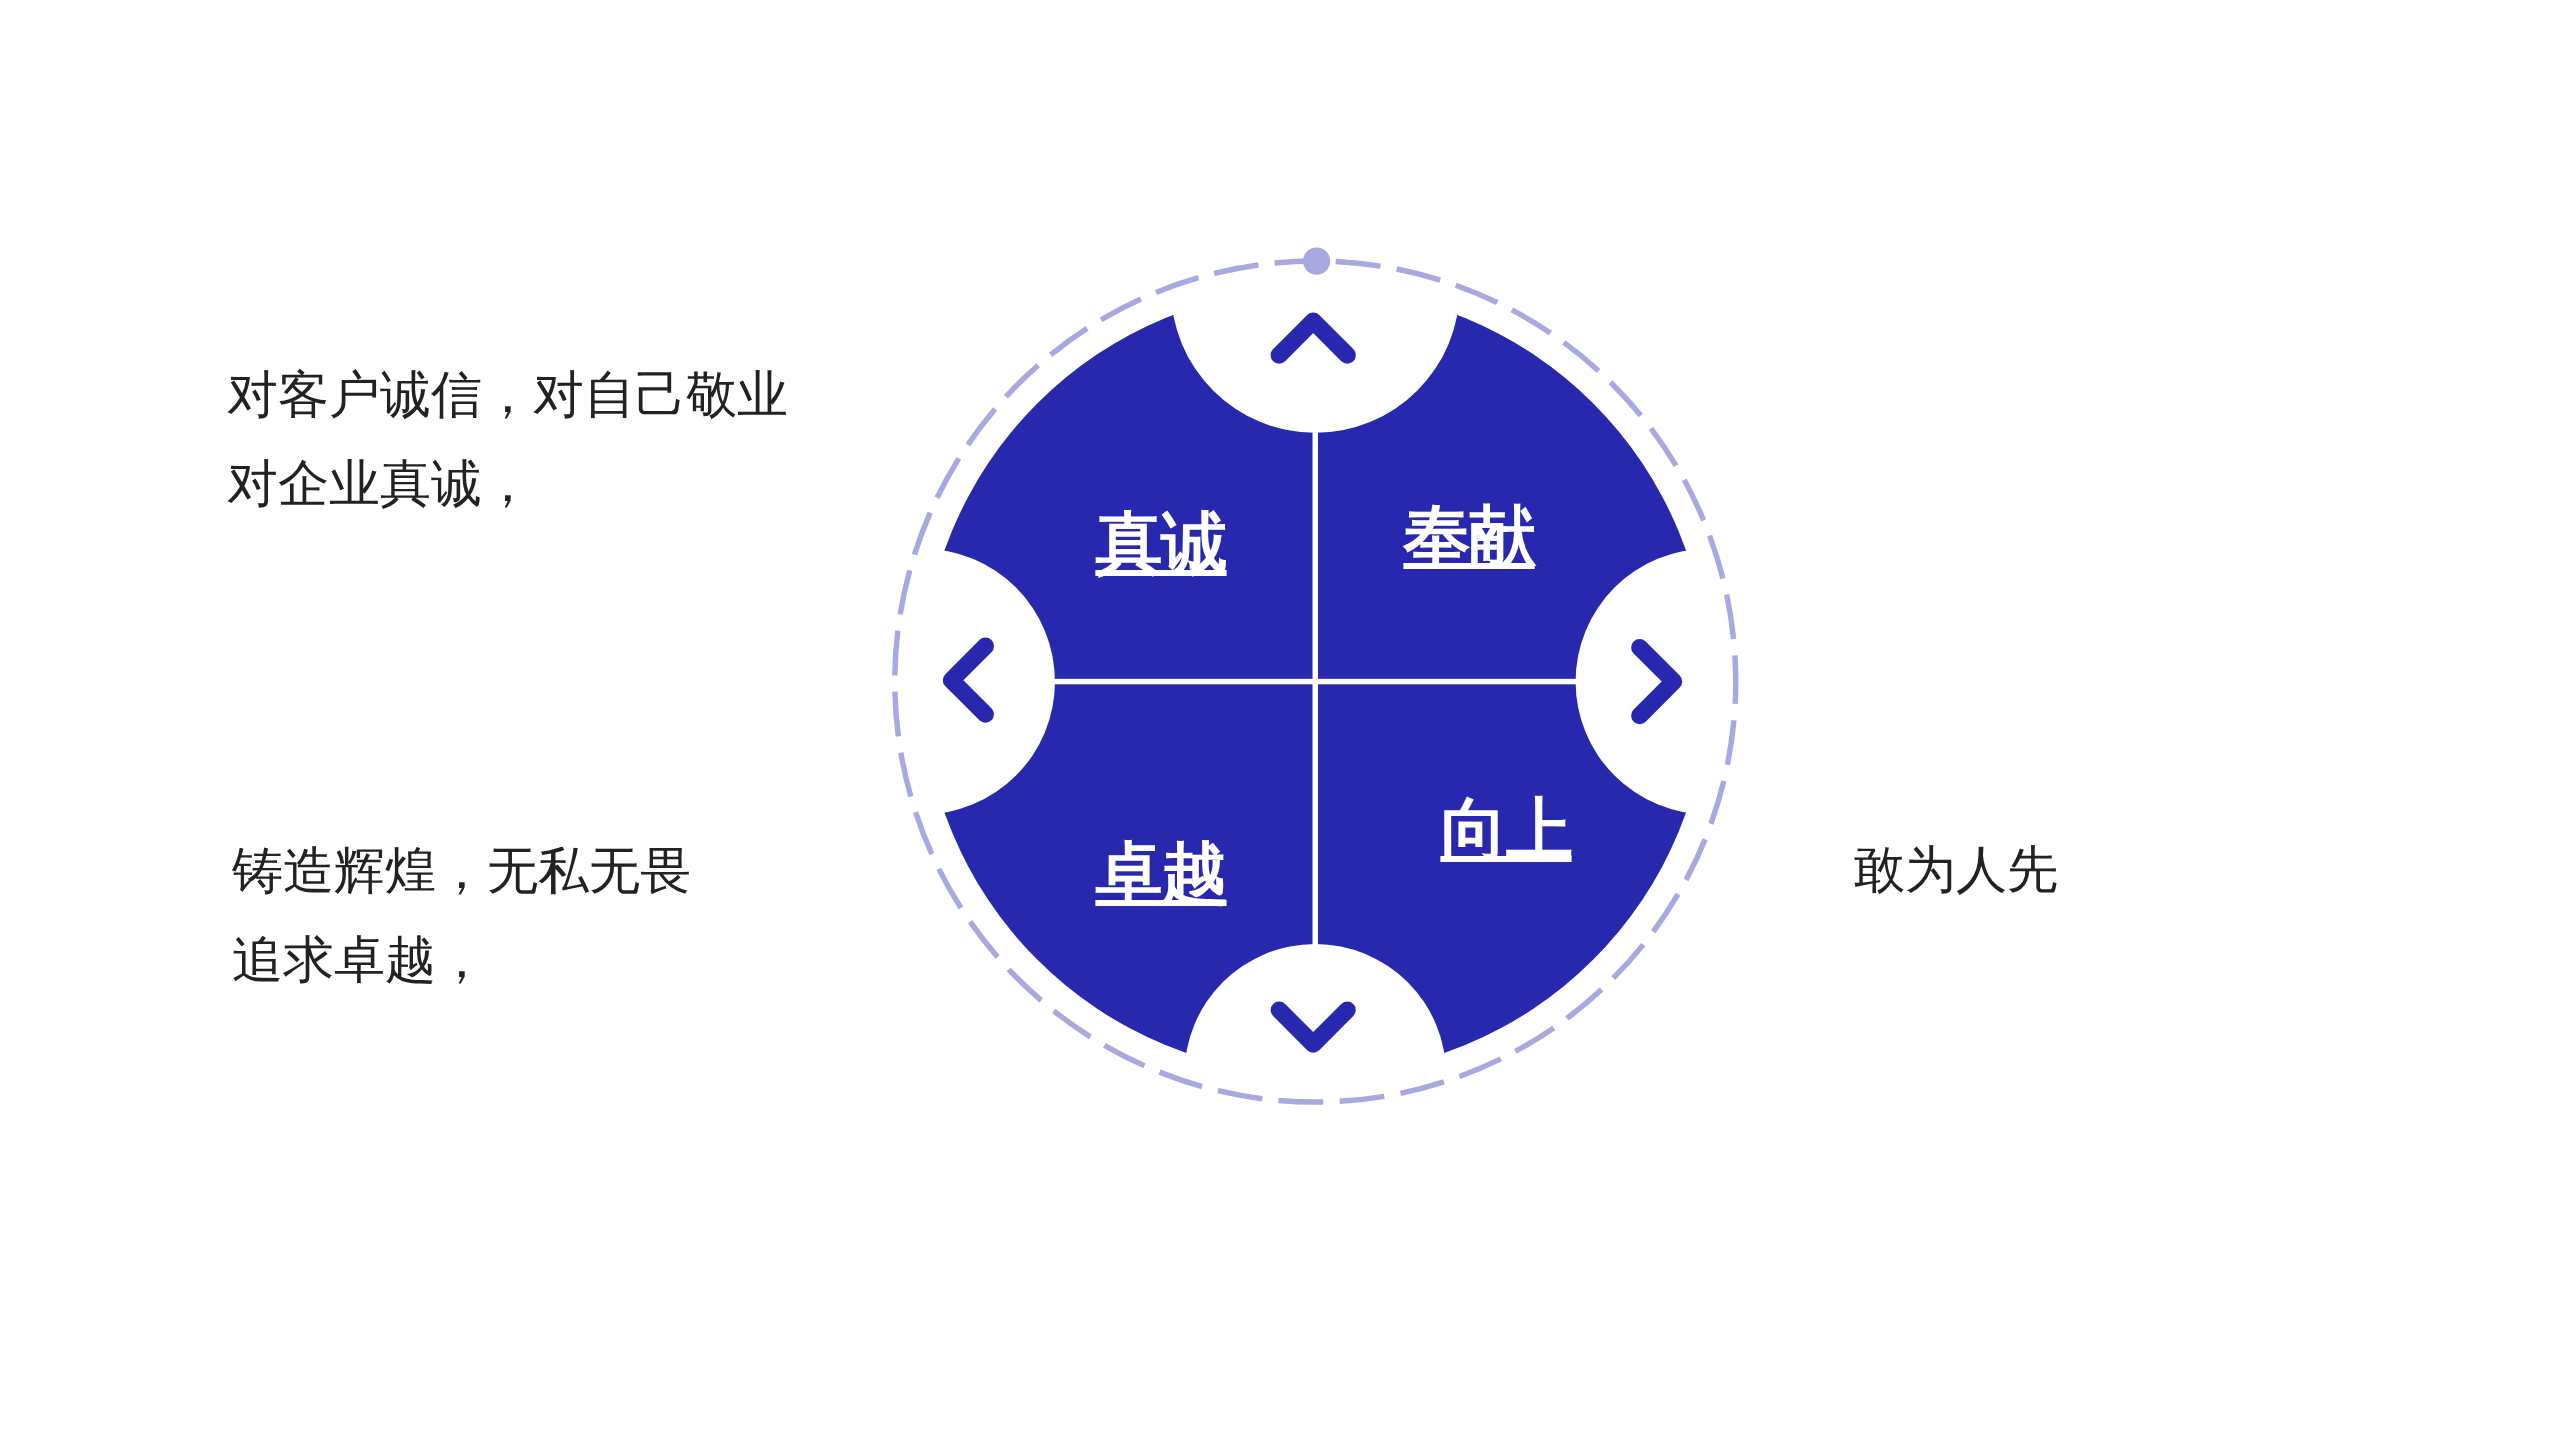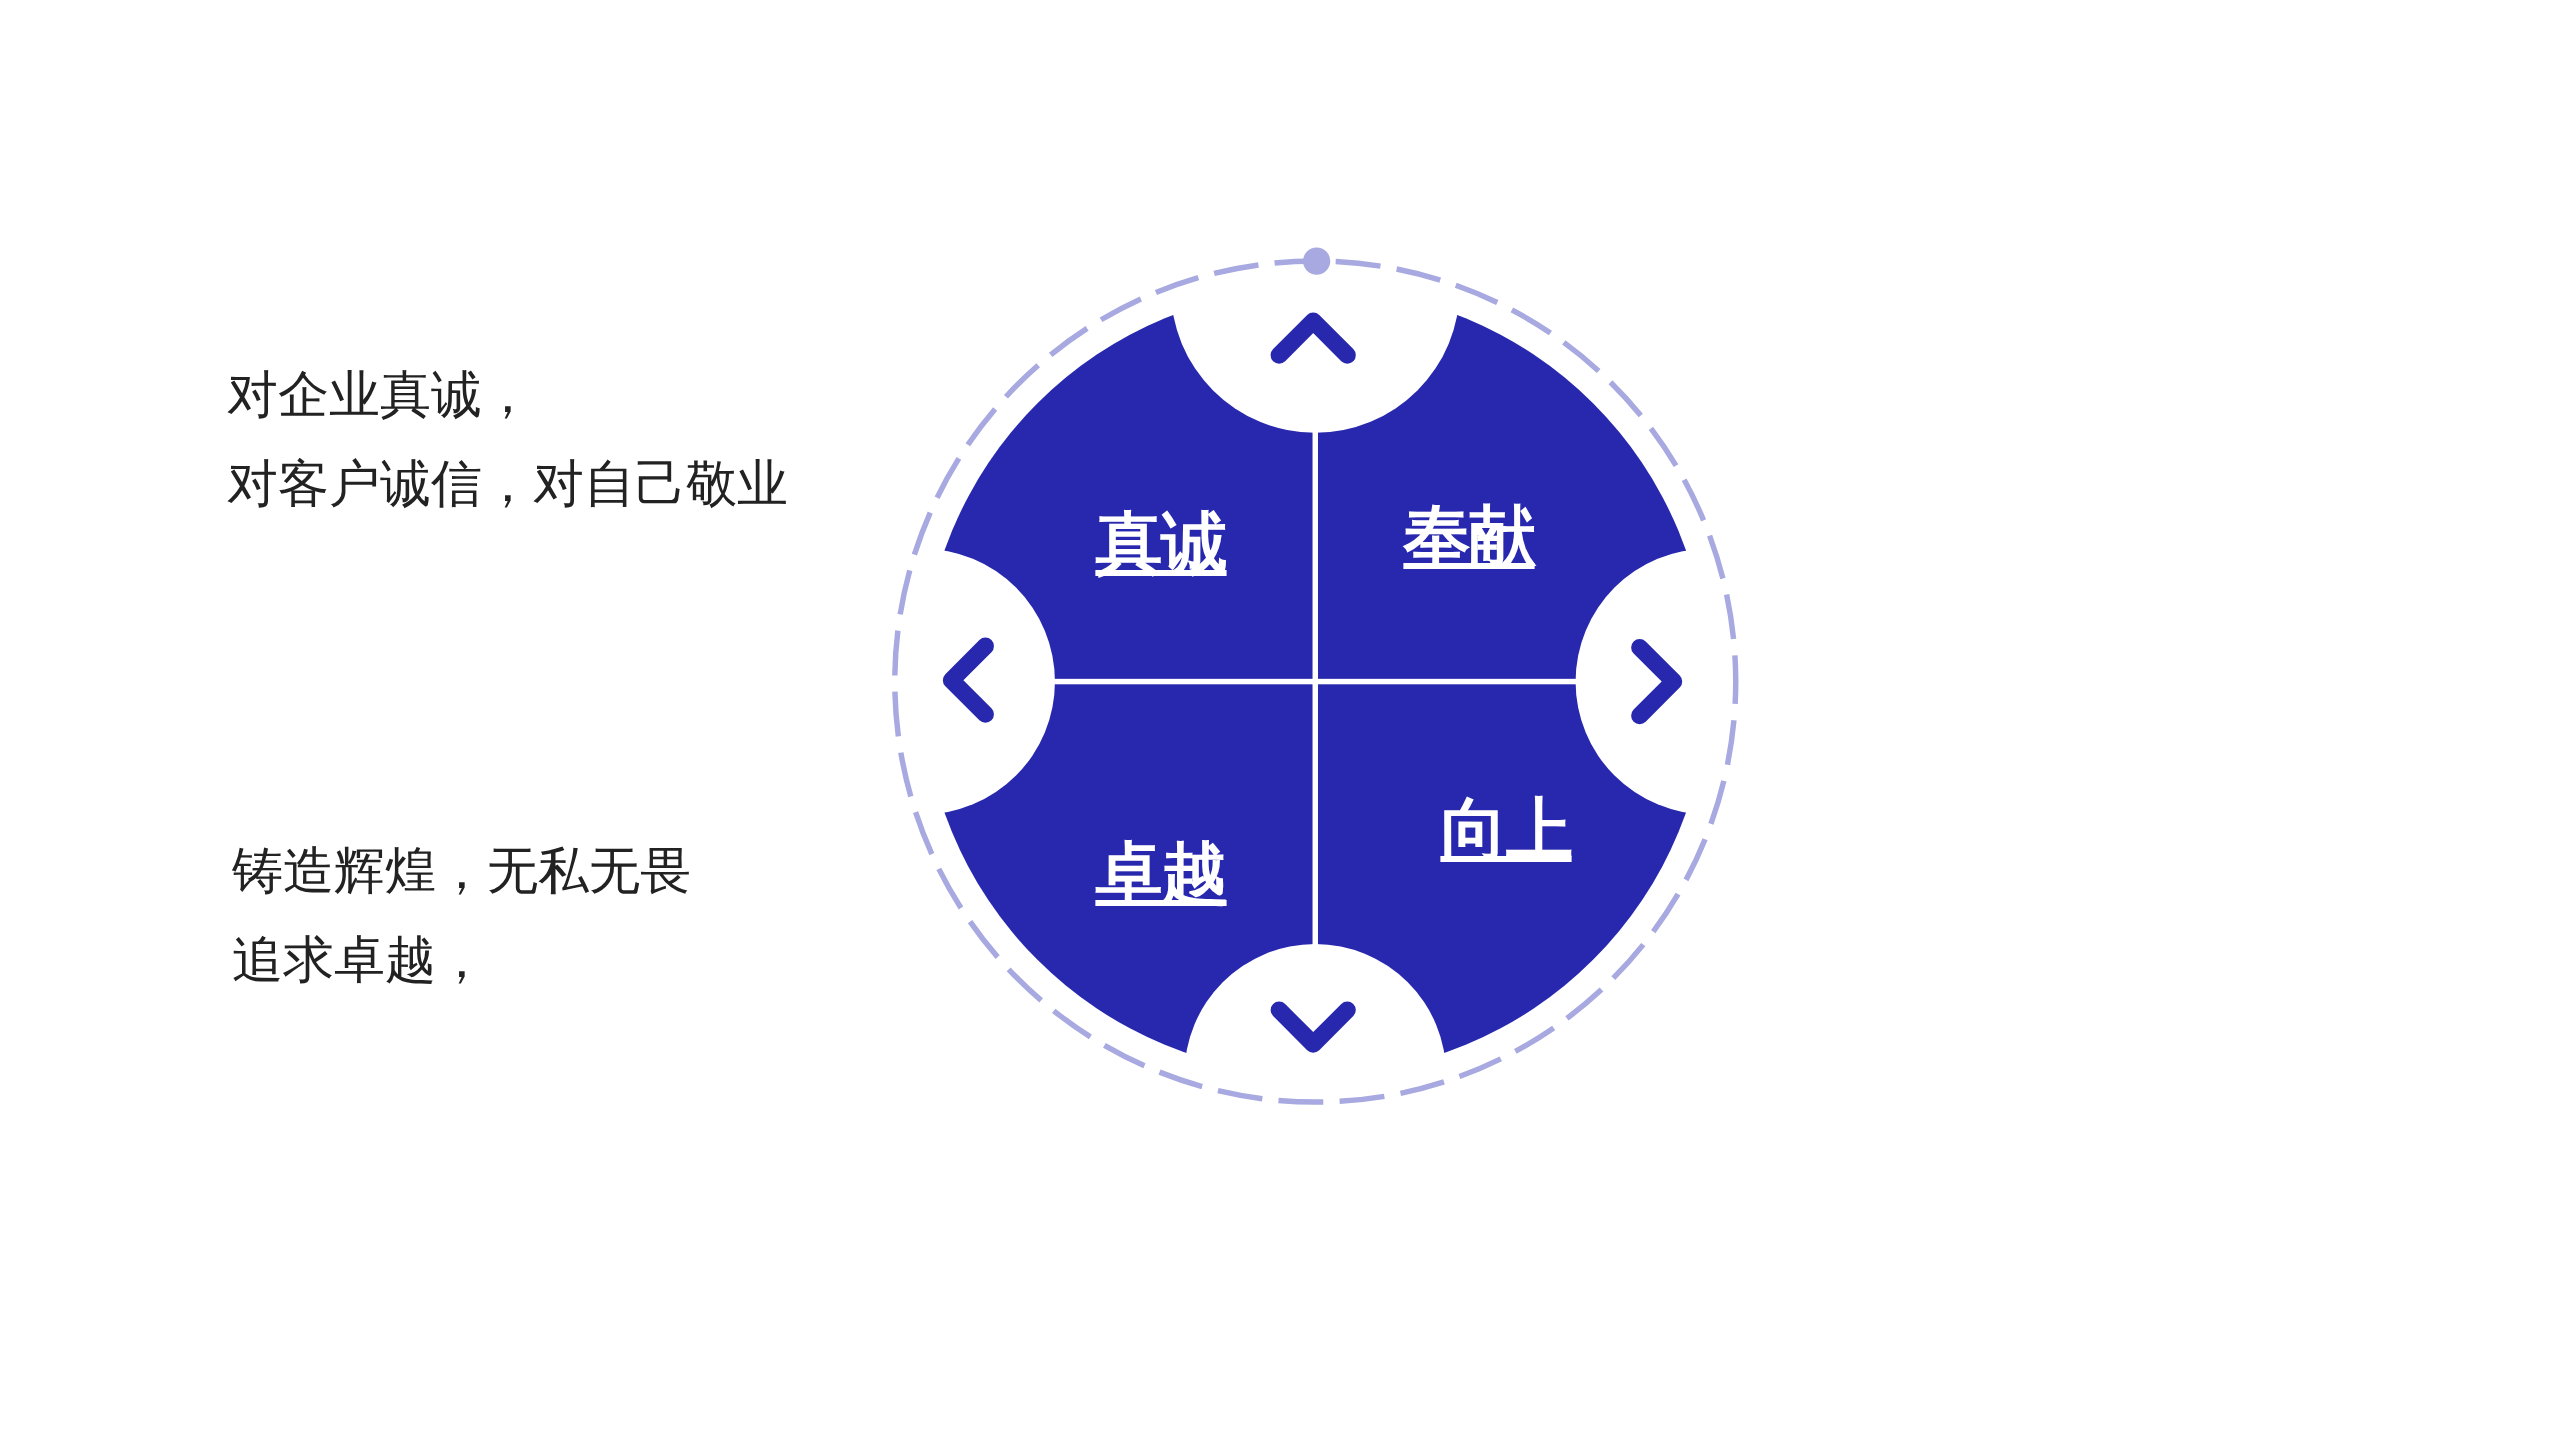--- a/index.html
+++ b/index.html
@@ -52,27 +52,30 @@
       <polyline points="2406,950 2456,1000 2406,1050"></polyline>
     </g>
   </svg>
 
   <div class="quad-label" style="left:1161px; top:543px;">真诚</div>
   <div class="quad-label" style="left:1469px; top:536px;">奉献</div>
   <div class="quad-label" style="left:1161px; top:873px;">卓越</div>
   <div class="quad-label" style="left:1506px; top:829px;">向上</div>
 
   <div class="side-text" style="left:227px; top:350px;">
+    <div>对客户诚信，对自己敬业</div>
     <div>对企业真诚，</div>
-    <div>对客户诚信，对自己敬业</div>
   </div>
 
   <div class="side-text" style="left:1855px; top:351px;">
   </div>
 
   <div class="side-text" style="left:232px; top:826px;">
     <div>铸造辉煌，无私无畏</div>
     <div>追求卓越，</div>
   </div>
 
+  <div class="side-text" style="left:1854px; top:825px;">
+    <div>敢为人先</div>
+  </div>
 
 </div>
 
 
 </body></html>

